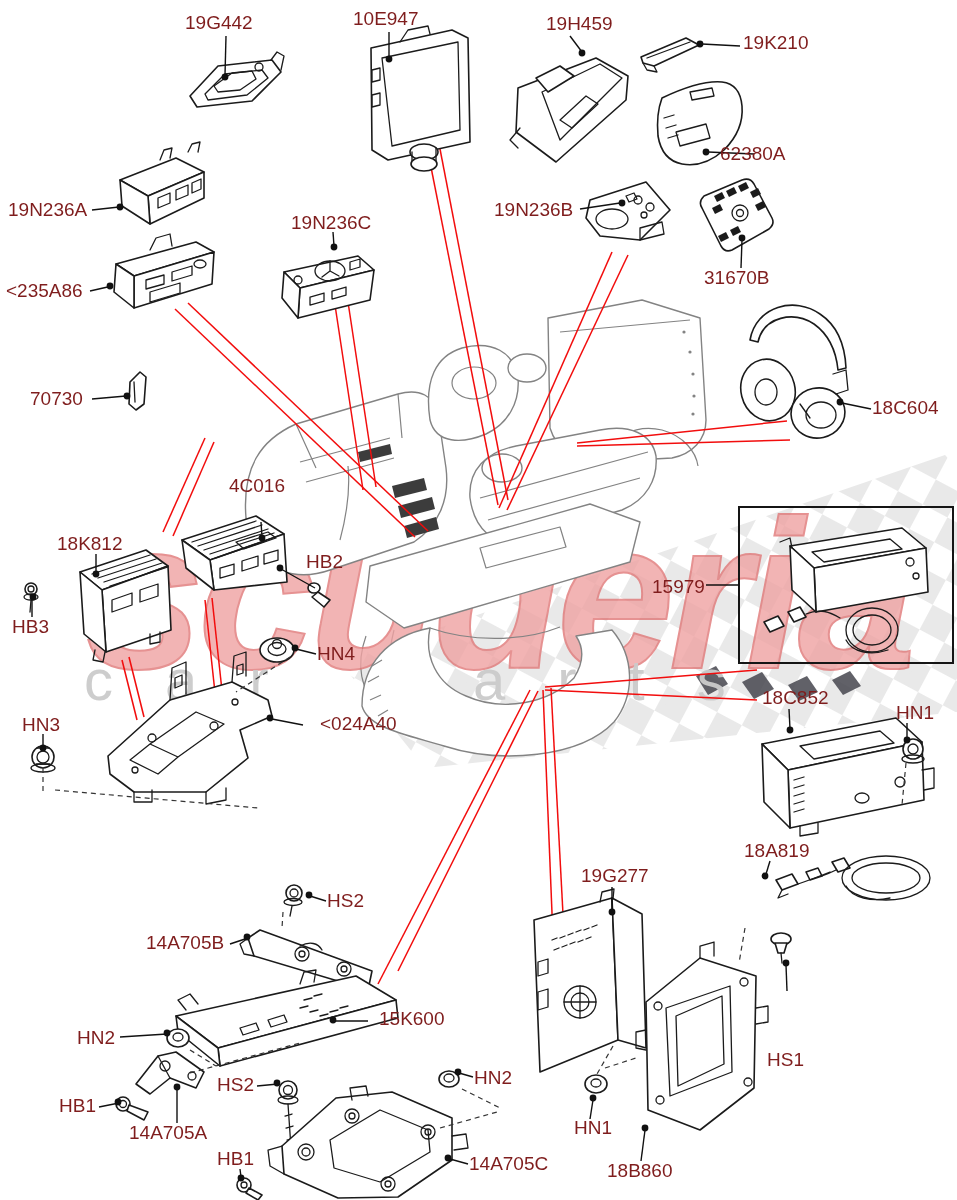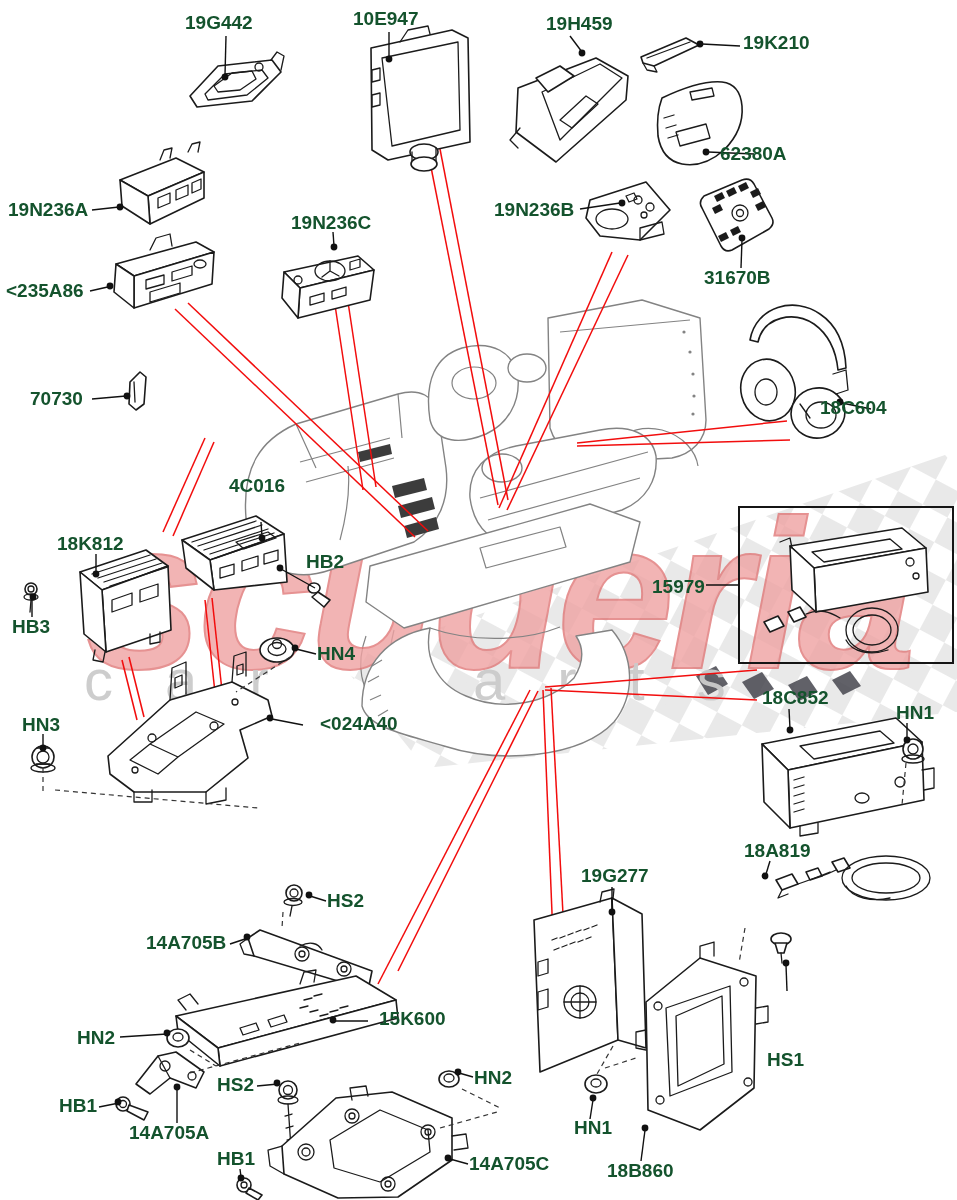--- a/index.html
+++ b/index.html
@@ -1,20 +1,20 @@
 <!DOCTYPE html>
 <html><head>
 <meta charset="utf-8">
 <style>
   html,body{margin:0;padding:0;background:#fff;}
   .canvas{position:relative;width:957px;height:1200px;background:#fff;overflow:hidden;
           font-family:"Liberation Sans",sans-serif;}
   .canvas svg{position:absolute;left:0;top:0;}
-  .plabel{position:absolute;color:#14532d;font-size:19px;line-height:1.05;white-space:nowrap;
-          cursor:pointer;z-index:5;font-weight:bold;}
+  .plabel{position:absolute;color:#7f1d1d;font-size:19px;line-height:1.05;white-space:nowrap;
+          cursor:pointer;z-index:5;}
   .pt{stroke:#1b1b1b;stroke-width:1.6;fill:#fff;stroke-linejoin:round;stroke-linecap:round;}
   .ptn{stroke:#1b1b1b;stroke-width:1.3;fill:none;stroke-linejoin:round;stroke-linecap:round;}
   .ptf{fill:#1b1b1b;stroke:none;}
   .car{stroke:#838383;stroke-width:1.4;fill:#fff;stroke-linejoin:round;}
   .carn{stroke:#838383;stroke-width:1.2;fill:none;stroke-linejoin:round;}
   .carf{fill:#3c3c3c;stroke:none;}
   .red{stroke:#f20d0d;stroke-width:1.5;fill:none;}
   .ldr{stroke:#111;stroke-width:1.4;fill:none;}
   .dot{fill:#111;stroke:none;}
   .dash{stroke:#333;stroke-width:1.2;stroke-dasharray:5 4;fill:none;}
@@ -511,21 +511,21 @@
 <div class="plabel" style="left:353px;top:9px">10E947</div>
 <div class="plabel" style="left:546px;top:14px">19H459</div>
 <div class="plabel" style="left:743px;top:33px">19K210</div>
 <div class="plabel" style="left:720px;top:144px">62380A</div>
 <div class="plabel" style="left:8px;top:200px">19N236A</div>
 <div class="plabel" style="left:291px;top:213px">19N236C</div>
 <div class="plabel" style="left:6px;top:281px">&lt;235A86</div>
 <div class="plabel" style="left:494px;top:200px">19N236B</div>
 <div class="plabel" style="left:704px;top:268px">31670B</div>
 <div class="plabel" style="left:30px;top:389px">70730</div>
-<div class="plabel" style="left:820px;top:398px">18C604</div>
+<div class="plabel" style="left:872px;top:398px">18C604</div>
 <div class="plabel" style="left:229px;top:476px">4C016</div>
 <div class="plabel" style="left:57px;top:534px">18K812</div>
 <div class="plabel" style="left:306px;top:552px">HB2</div>
 <div class="plabel" style="left:12px;top:617px">HB3</div>
 <div class="plabel" style="left:317px;top:644px">HN4</div>
 <div class="plabel" style="left:652px;top:577px">15979</div>
 <div class="plabel" style="left:22px;top:715px">HN3</div>
 <div class="plabel" style="left:320px;top:714px">&lt;024A40</div>
 <div class="plabel" style="left:762px;top:688px">18C852</div>
 <div class="plabel" style="left:896px;top:703px">HN1</div>

